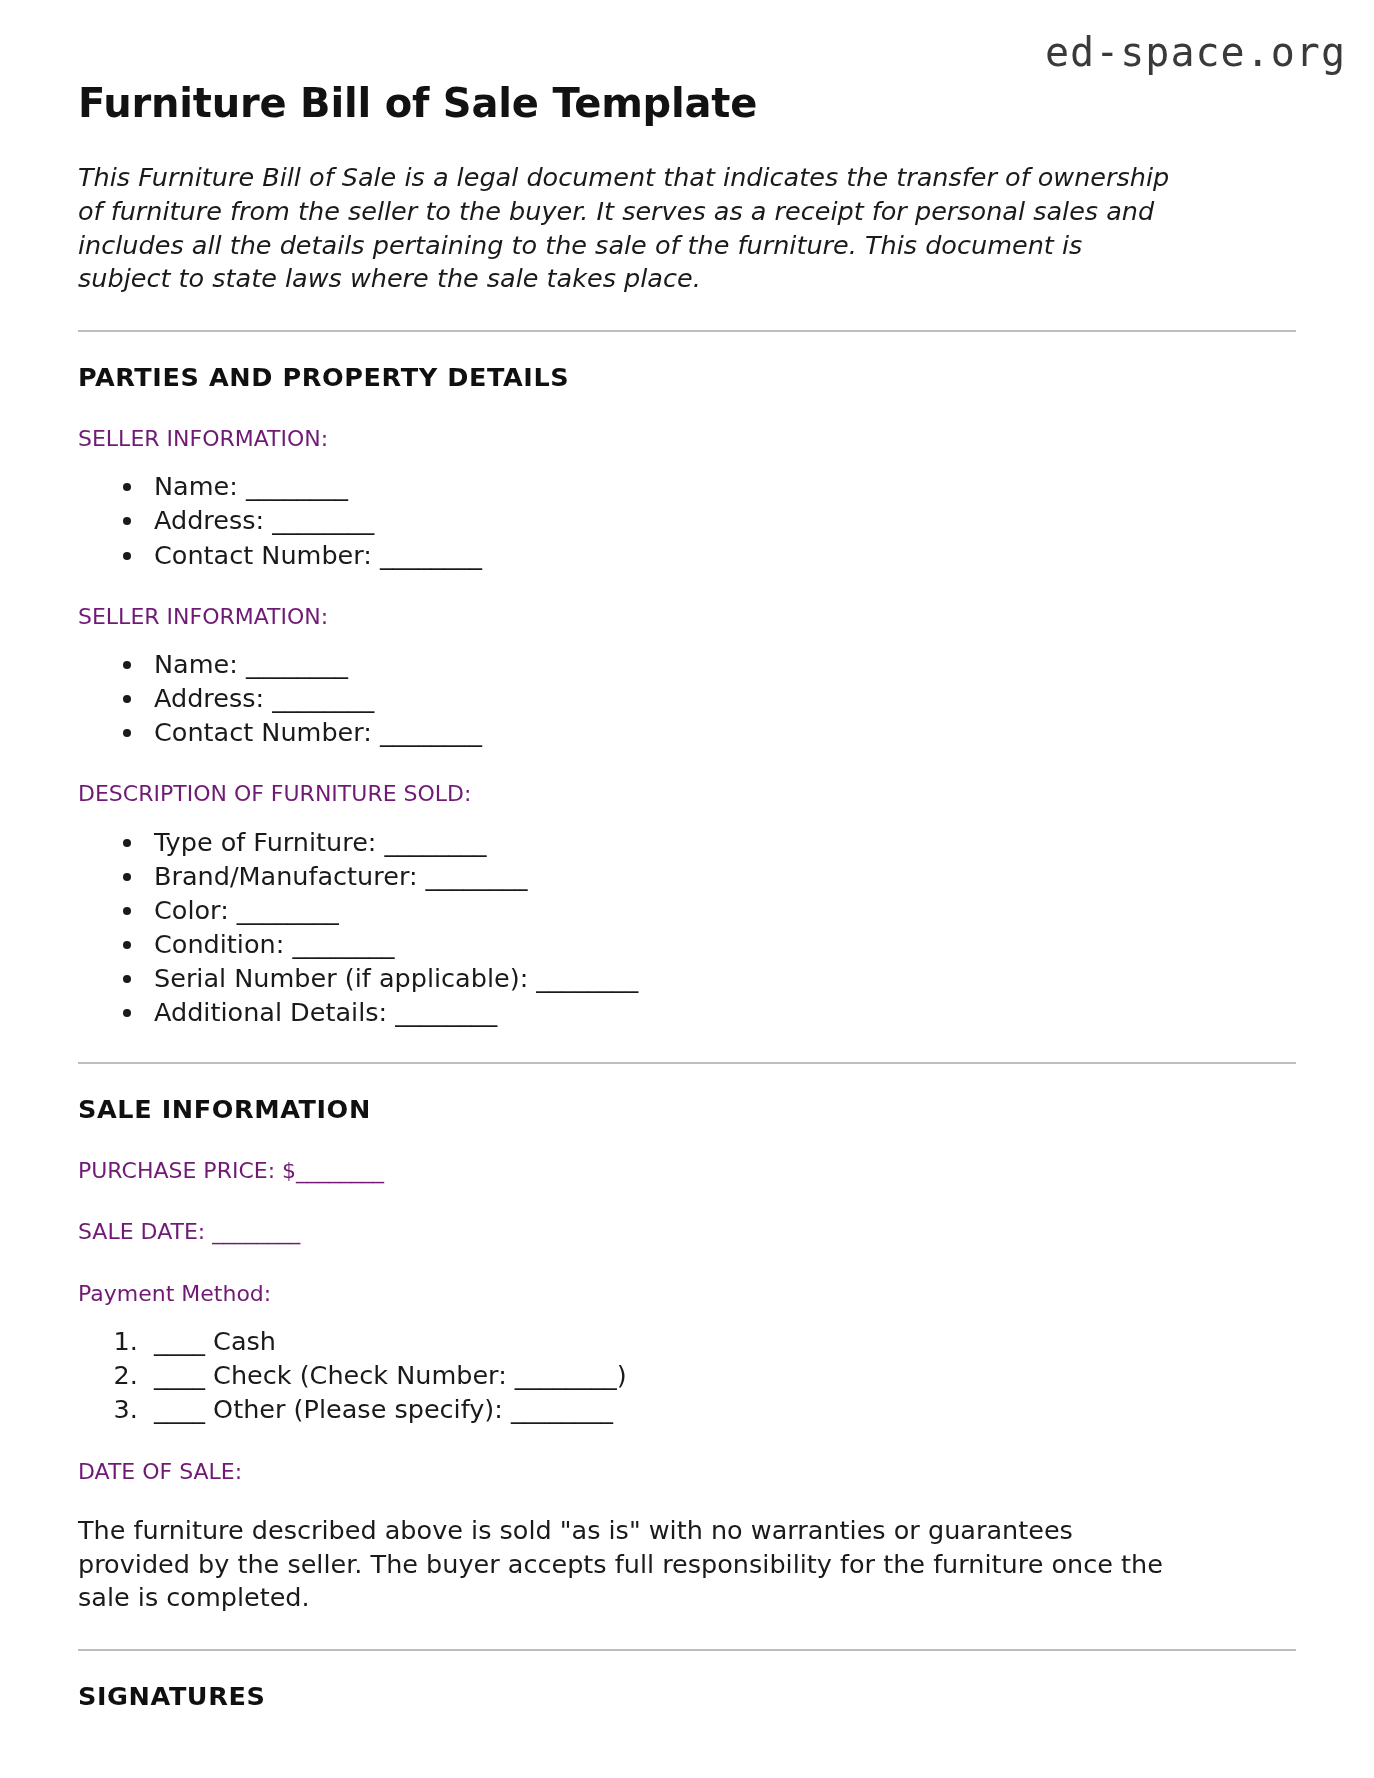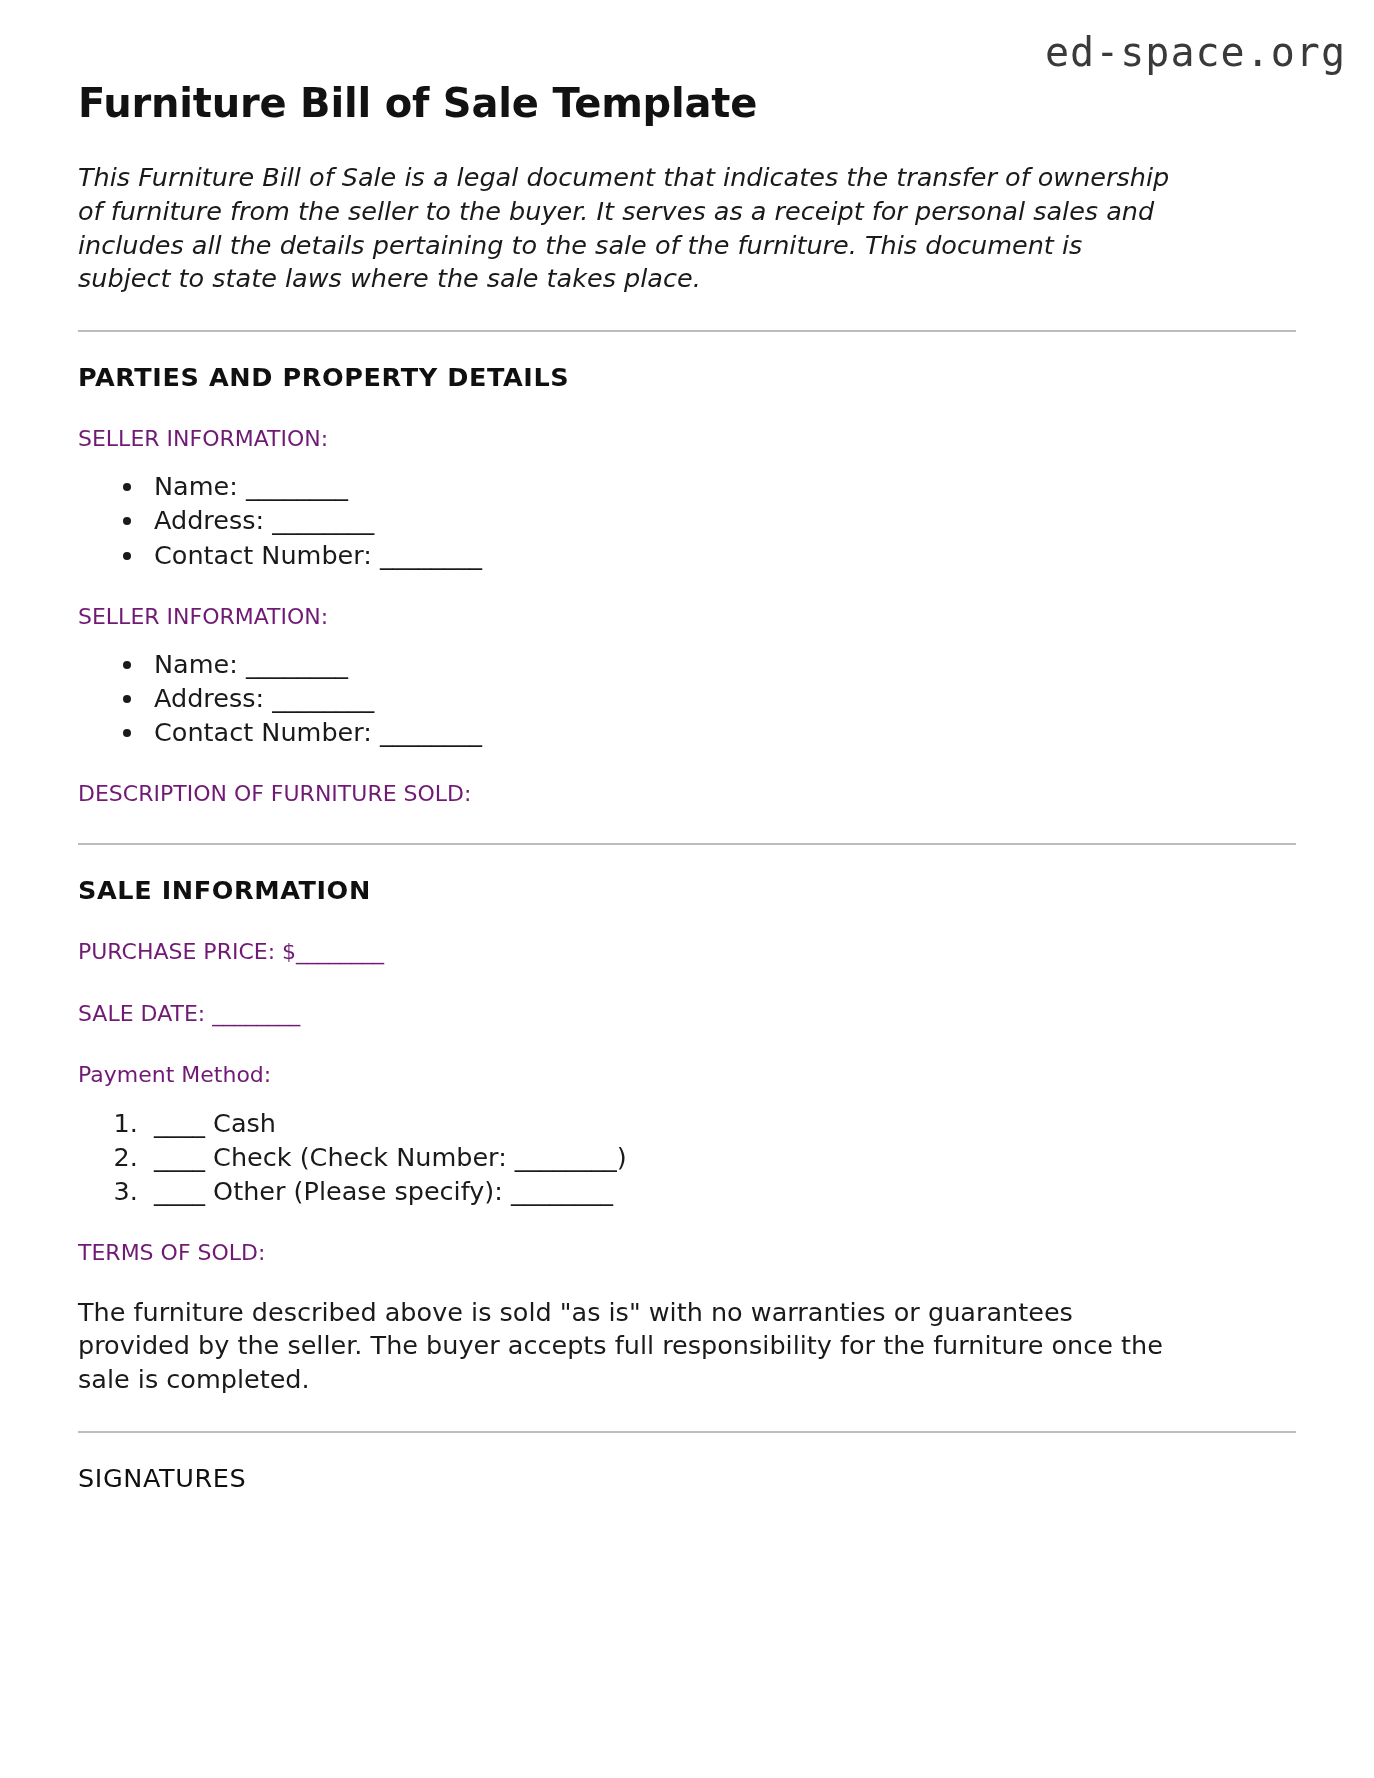--- a/index.html
+++ b/index.html
@@ -107,21 +107,21 @@
 
   p.terms-body {
     font-size: 25.5px;
     line-height: 1.32;
     margin: 28px 0 0 0;
     max-width: 1095px;
   }
 
   h2.signatures-title {
     font-size: 25.5px;
-    font-weight: normal;
+    font-weight: bold;
     letter-spacing: 0.6px;
     margin: 30px 0 0 0;
     color: #101010;
   }
 </style>
 </head>
 <body>
 
 <div class="page">
 
@@ -143,37 +143,45 @@
   </ul>
 
   <p class="sub-label">SELLER INFORMATION:</p>
   <ul class="blank-list">
     <li>Name: ________</li>
     <li>Address: ________</li>
     <li>Contact Number: ________</li>
   </ul>
 
   <p class="sub-label">DESCRIPTION OF FURNITURE SOLD:</p>
+  <ul class="blank-list">
+    <li>Type of Furniture: ________</li>
+    <li>Brand/Manufacturer: ________</li>
+    <li>Color: ________</li>
+    <li>Condition: ________</li>
+    <li>Serial Number (if applicable): ________</li>
+    <li>Additional Details: ________</li>
+  </ul>
 
   <hr class="rule">
 
   <h2 class="section-title">SALE INFORMATION</h2>
 
   <p class="sub-label">PURCHASE PRICE: $________</p>
 
   <p class="sub-label">SALE DATE: ________</p>
 
   <p class="sub-label">Payment Method:</p>
   <ol class="pay-list">
     <li>____ Cash</li>
     <li>____ Check (Check Number: ________)</li>
     <li>____ Other (Please specify): ________</li>
   </ol>
 
-  <p class="sub-label">TERMS OF SOLD:</p>
+  <p class="sub-label">DATE OF SALE:</p>
 
   <p class="terms-body">The furniture described above is sold "as is" with no warranties or guarantees provided by the seller. The buyer accepts full responsibility for the furniture once the sale is completed.</p>
 
   <hr class="rule">
 
   <h2 class="signatures-title">SIGNATURES</h2>
 
 </div>
 
 </body></html>

